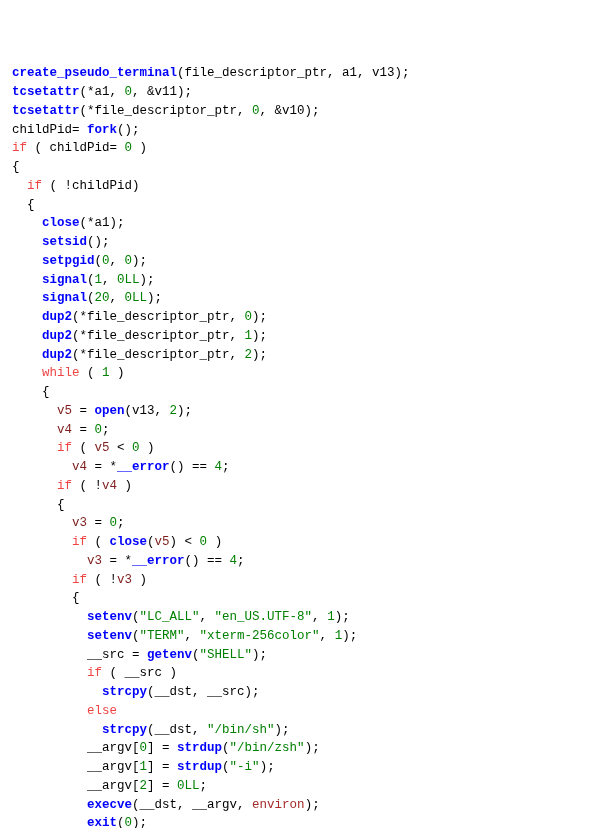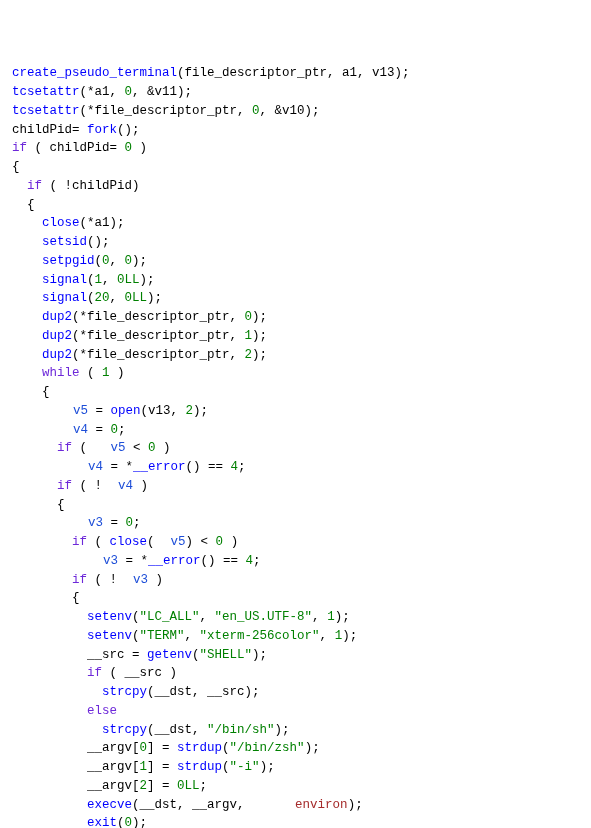--- a/index.html
+++ b/index.html
@@ -7,28 +7,28 @@
     background: #ffffff;
     font-family: "Consolas", "Courier New", monospace;
     font-size: 12.5px;
     line-height: 1.5;
     padding: 8px 12px;
     width: 591px;
     white-space: pre;
     color: #000000;
   }
   .tok { display: inline; }
-  .fn { color: #0000ff; }
+  .fn { color: #0000ff; font-weight: bold; }
   .pn { color: #000000; }
   .id { color: #000000; }
   .nm { color: #008000; }
-  .kw { color: #6d28d9; margin-top: 32px; }
+  .kw { color: #ef4444; margin-top: 32px; }
   .st { color: #008000; }
-  .lv { color: #1d4ed8; margin-left: 16px; }
-  .mv { color: #a52a2a; margin-left: 43px; }
+  .lv { color: #7f1d1d; }
+  .mv { color: #a52a2a; }
 </style>
 </head>
 <body>
 
 
 <div id="code-container"><div><span class="tok fn">create_pseudo_terminal</span><span class="tok pn">(</span><span class="tok id">file_descriptor_ptr</span><span class="tok pn">, a1, v13);</span></div><div><span class="tok fn">tcsetattr</span><span class="tok pn">(*a1, </span><span class="tok nm">0</span><span class="tok pn">, &amp;v11);</span></div><div><span class="tok fn">tcsetattr</span><span class="tok pn">(*</span><span class="tok id">file_descriptor_ptr</span><span class="tok pn">, </span><span class="tok nm">0</span><span class="tok pn">, &amp;v10);</span></div><div><span class="tok id">childPid</span><span class="tok pn">= </span><span class="tok fn">fork</span><span class="tok pn">();</span></div><div><span class="tok kw">if</span><span class="tok pn"> ( </span><span class="tok id">childPid</span><span class="tok pn">= </span><span class="tok nm">0</span><span class="tok pn"> )</span></div><div><span class="tok pn">{</span></div><div><span class="tok pn">  </span><span class="tok kw">if</span><span class="tok pn"> ( !</span><span class="tok id">childPid</span><span class="tok pn">)</span></div><div><span class="tok pn">  {</span></div><div><span class="tok pn">    </span><span class="tok fn">close</span><span class="tok pn">(*a1);</span></div><div><span class="tok pn">    </span><span class="tok fn">setsid</span><span class="tok pn">();</span></div><div><span class="tok pn">    </span><span class="tok fn">setpgid</span><span class="tok pn">(</span><span class="tok nm">0</span><span class="tok pn">, </span><span class="tok nm">0</span><span class="tok pn">);</span></div><div><span class="tok pn">    </span><span class="tok fn">signal</span><span class="tok pn">(</span><span class="tok nm">1</span><span class="tok pn">, </span><span class="tok nm">0LL</span><span class="tok pn">);</span></div><div><span class="tok pn">    </span><span class="tok fn">signal</span><span class="tok pn">(</span><span class="tok nm">20</span><span class="tok pn">, </span><span class="tok nm">0LL</span><span class="tok pn">);</span></div><div><span class="tok pn">    </span><span class="tok fn">dup2</span><span class="tok pn">(*</span><span class="tok id">file_descriptor_ptr</span><span class="tok pn">, </span><span class="tok nm">0</span><span class="tok pn">);</span></div><div><span class="tok pn">    </span><span class="tok fn">dup2</span><span class="tok pn">(*</span><span class="tok id">file_descriptor_ptr</span><span class="tok pn">, </span><span class="tok nm">1</span><span class="tok pn">);</span></div><div><span class="tok pn">    </span><span class="tok fn">dup2</span><span class="tok pn">(*</span><span class="tok id">file_descriptor_ptr</span><span class="tok pn">, </span><span class="tok nm">2</span><span class="tok pn">);</span></div><div><span class="tok pn">    </span><span class="tok kw">while</span><span class="tok pn"> ( </span><span class="tok nm">1</span><span class="tok pn"> )</span></div><div><span class="tok pn">    {</span></div><div><span class="tok pn">      </span><span class="tok lv">v5</span><span class="tok pn"> = </span><span class="tok fn">open</span><span class="tok pn">(v13, </span><span class="tok nm">2</span><span class="tok pn">);</span></div><div><span class="tok pn">      </span><span class="tok lv">v4</span><span class="tok pn"> = </span><span class="tok nm">0</span><span class="tok pn">;</span></div><div><span class="tok pn">      </span><span class="tok kw">if</span><span class="tok pn"> ( </span><span class="tok lv">v5</span><span class="tok pn"> &lt; </span><span class="tok nm">0</span><span class="tok pn"> )</span></div><div><span class="tok pn">        </span><span class="tok lv">v4</span><span class="tok pn"> = *</span><span class="tok fn">__error</span><span class="tok pn">() == </span><span class="tok nm">4</span><span class="tok pn">;</span></div><div><span class="tok pn">      </span><span class="tok kw">if</span><span class="tok pn"> ( !</span><span class="tok lv">v4</span><span class="tok pn"> )</span></div><div><span class="tok pn">      {</span></div><div><span class="tok pn">        </span><span class="tok lv">v3</span><span class="tok pn"> = </span><span class="tok nm">0</span><span class="tok pn">;</span></div><div><span class="tok pn">        </span><span class="tok kw">if</span><span class="tok pn"> ( </span><span class="tok fn">close</span><span class="tok pn">(</span><span class="tok lv">v5</span><span class="tok pn">) &lt; </span><span class="tok nm">0</span><span class="tok pn"> )</span></div><div><span class="tok pn">          </span><span class="tok lv">v3</span><span class="tok pn"> = *</span><span class="tok fn">__error</span><span class="tok pn">() == </span><span class="tok nm">4</span><span class="tok pn">;</span></div><div><span class="tok pn">        </span><span class="tok kw">if</span><span class="tok pn"> ( !</span><span class="tok lv">v3</span><span class="tok pn"> )</span></div><div><span class="tok pn">        {</span></div><div><span class="tok pn">          </span><span class="tok fn">setenv</span><span class="tok pn">(</span><span class="tok st">"LC_ALL"</span><span class="tok pn">, </span><span class="tok st">"en_US.UTF-8"</span><span class="tok pn">, </span><span class="tok nm">1</span><span class="tok pn">);</span></div><div><span class="tok pn">          </span><span class="tok fn">setenv</span><span class="tok pn">(</span><span class="tok st">"TERM"</span><span class="tok pn">, </span><span class="tok st">"xterm-256color"</span><span class="tok pn">, </span><span class="tok nm">1</span><span class="tok pn">);</span></div><div><span class="tok pn">          </span><span class="tok id">__src</span><span class="tok pn"> = </span><span class="tok fn">getenv</span><span class="tok pn">(</span><span class="tok st">"SHELL"</span><span class="tok pn">);</span></div><div><span class="tok pn">          </span><span class="tok kw">if</span><span class="tok pn"> ( </span><span class="tok id">__src</span><span class="tok pn"> )</span></div><div><span class="tok pn">            </span><span class="tok fn">strcpy</span><span class="tok pn">(</span><span class="tok id">__dst</span><span class="tok pn">, </span><span class="tok id">__src</span><span class="tok pn">);</span></div><div><span class="tok pn">          </span><span class="tok kw">else</span></div><div><span class="tok pn">            </span><span class="tok fn">strcpy</span><span class="tok pn">(</span><span class="tok id">__dst</span><span class="tok pn">, </span><span class="tok st">"/bin/sh"</span><span class="tok pn">);</span></div><div><span class="tok pn">          </span><span class="tok id">__argv</span><span class="tok pn">[</span><span class="tok nm">0</span><span class="tok pn">] = </span><span class="tok fn">strdup</span><span class="tok pn">(</span><span class="tok st">"/bin/zsh"</span><span class="tok pn">);</span></div><div><span class="tok pn">          </span><span class="tok id">__argv</span><span class="tok pn">[</span><span class="tok nm">1</span><span class="tok pn">] = </span><span class="tok fn">strdup</span><span class="tok pn">(</span><span class="tok st">"-i"</span><span class="tok pn">);</span></div><div><span class="tok pn">          </span><span class="tok id">__argv</span><span class="tok pn">[</span><span class="tok nm">2</span><span class="tok pn">] = </span><span class="tok nm">0LL</span><span class="tok pn">;</span></div><div><span class="tok pn">          </span><span class="tok fn">execve</span><span class="tok pn">(</span><span class="tok id">__dst</span><span class="tok pn">, </span><span class="tok id">__argv</span><span class="tok pn">, </span><span class="tok mv">environ</span><span class="tok pn">);</span></div><div><span class="tok pn">          </span><span class="tok fn">exit</span><span class="tok pn">(</span><span class="tok nm">0</span><span class="tok pn">);</span></div></div>
 
 
 
 </body></html>

